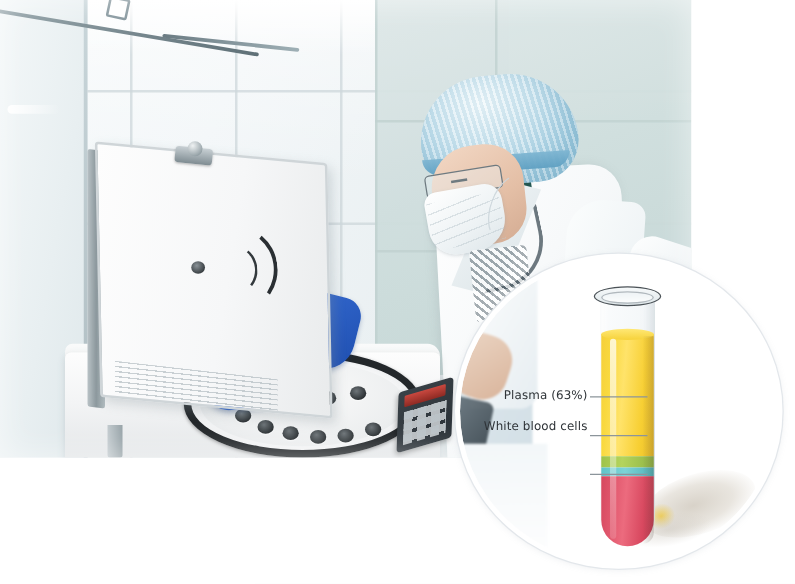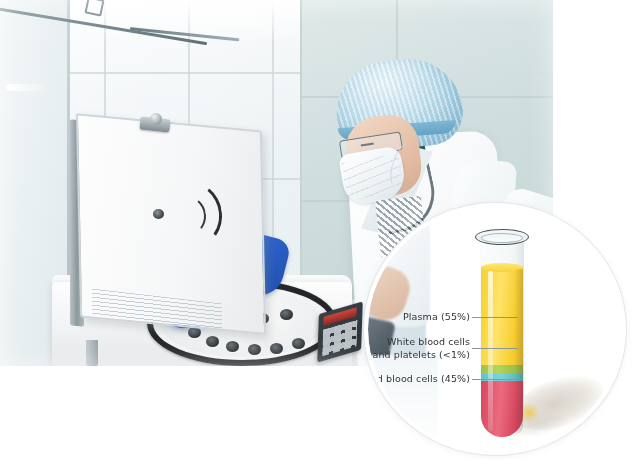--- a/index.html
+++ b/index.html
@@ -563,29 +563,27 @@
         <div class="layer rbc"></div>
 
         <div class="tube-shadow-edge"></div>
         <div class="tube-hl"></div>
 
         <div class="rim-outer"></div>
         <div class="rim-inner"></div>
       </div>
 
       <div class="labels">
-        <div class="lbl lbl-plasma">Plasma (55%)</div>
+        <div class="lbl lbl-plasma">Plasma (63%)</div>
         <div class="lead lead-plasma"></div>
 
         <div class="lbl lbl-wbc">
           <div>White blood cells</div>
-          <div>and platelets (&lt;1%)</div>
         </div>
         <div class="lead lead-wbc"></div>
 
-        <div class="lbl lbl-rbc">Red blood cells (45%)</div>
         <div class="lead lead-rbc"></div>
       </div>
 
     </div>
   </div>
 
 </div>
 
 </body></html>

